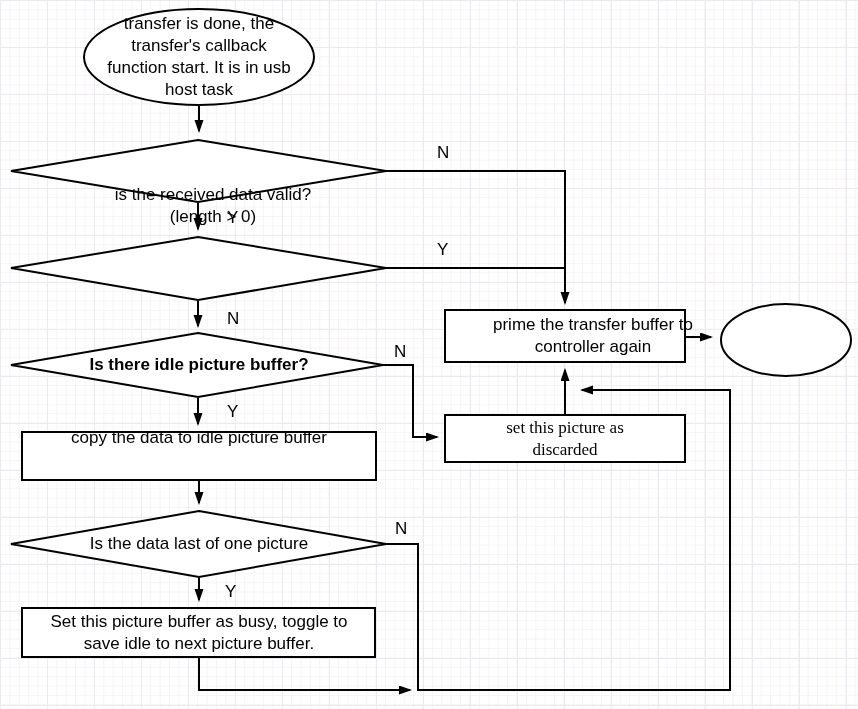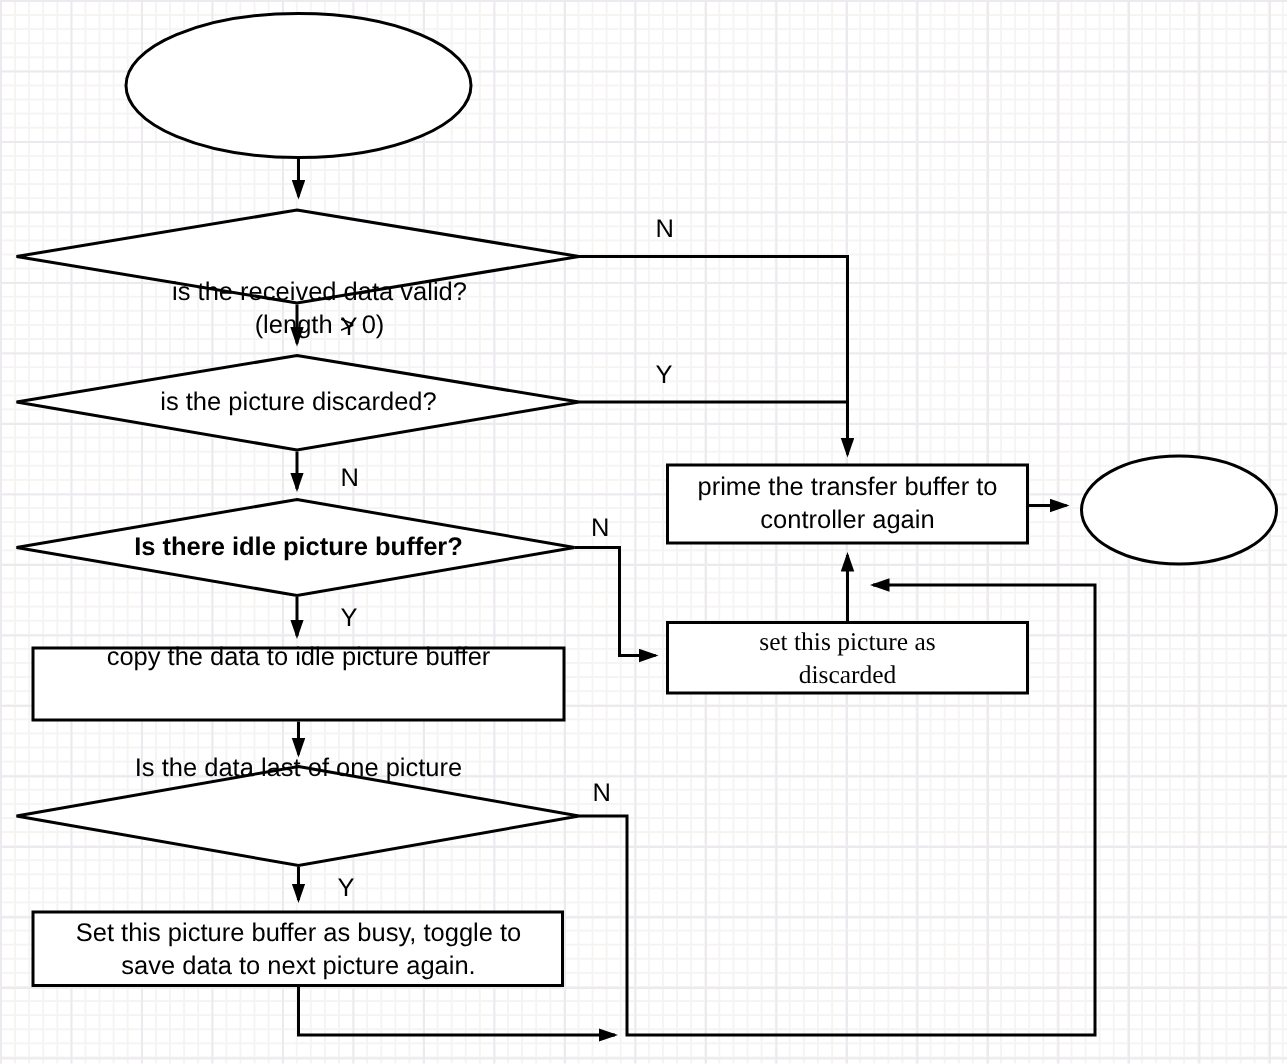--- a/index.html
+++ b/index.html
@@ -76,29 +76,32 @@
     <path class="edge" d="M199,578 V600" marker-end="url(#arrowhead)"></path>
     <path class="edge" d="M386,171 H565 V303" marker-end="url(#arrowhead)"></path>
     <path class="edge" d="M386,268 H564"></path>
     <path class="edge" d="M383,365 H413 V437 H437" marker-end="url(#arrowhead)"></path>
     <path class="edge" d="M565,414 V370" marker-end="url(#arrowhead)"></path>
     <path class="edge" d="M686,337 H711" marker-end="url(#arrowhead)"></path>
     <path class="edge" d="M386,544 H418 V690 H730 V390 H582" marker-end="url(#arrowhead)"></path>
     <path class="edge" d="M199,658 V690 H410" marker-end="url(#arrowhead)"></path>
   </svg>
 
+  <div class="lbl" style="left:79px; top:10px; width:240px; height:94px;">transfer is done, the
+transfer's callback
+function start. It is in usb
+host task</div>
   <div class="lbl" style="left:72px; top:148px; width:282px; height:46px;margin-top:35px;">is the received data valid?
 (length &gt; 0)</div>
-  <div class="lbl" style="left:58px; top:256px; width:282px; height:24px;">is the picture discarded?</div>
   <div class="lbl" style="left:58px; top:353px; width:282px; height:24px;font-weight:bold;">Is there idle picture buffer?</div>
   <div class="lbl" style="left:24px; top:416px; width:350px; height:44px;">copy the data to idle picture buffer</div>
-  <div class="lbl" style="left:58px; top:500px; width:282px; height:24px;">Is the data last of one picture</div>
+  <div class="lbl" style="left:58px; top:532px; width:282px; height:24px;">Is the data last of one picture</div>
   <div class="lbl" style="left:24px; top:610px; width:350px; height:45px;">Set this picture buffer as busy, toggle to
-save data to next picture again.</div>
-  <div class="lbl" style="left:447px; top:312px; width:236px; height:48px;">prime the transfer buffer to
+save idle to next picture buffer.</div>
+  <div class="lbl" style="left:447px; top:312px; width:236px; height:48px;padding-left:28px;">prime the transfer buffer to
 controller again</div>
   <div class="lbl" style="left:447px; top:417px; width:236px; height:43px;font-family:Liberation Serif, serif;">set this picture as
 discarded</div>
 
   <span class="elbl" style="left:437px; top:143px;">N</span>
   <span class="elbl" style="left:227px; top:208px;">Y</span>
   <span class="elbl" style="left:437px; top:240px;">Y</span>
   <span class="elbl" style="left:227px; top:309px;">N</span>
   <span class="elbl" style="left:394px; top:342px;">N</span>
   <span class="elbl" style="left:227px; top:402px;">Y</span>

